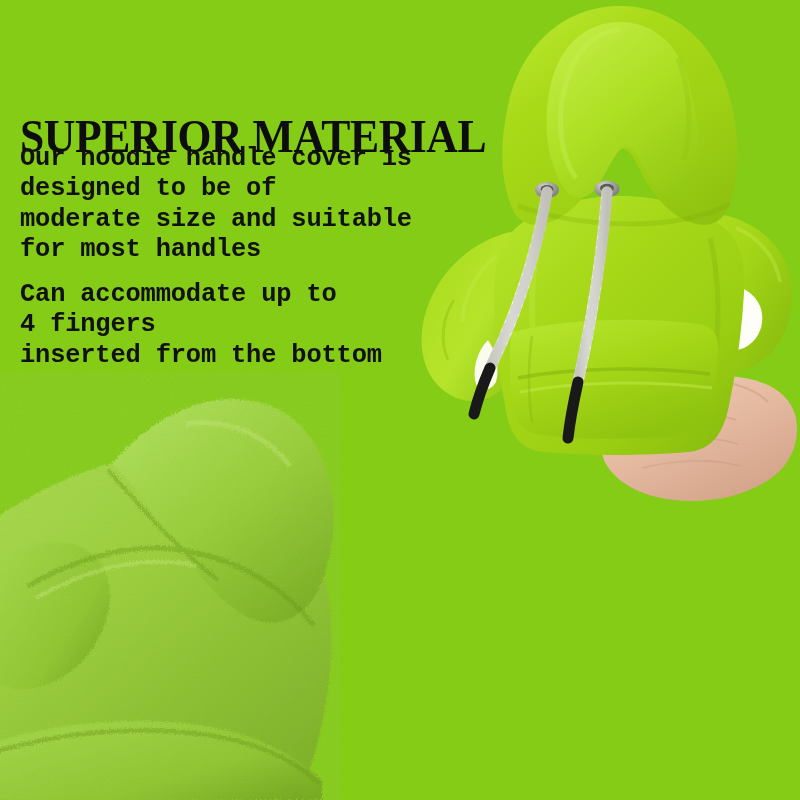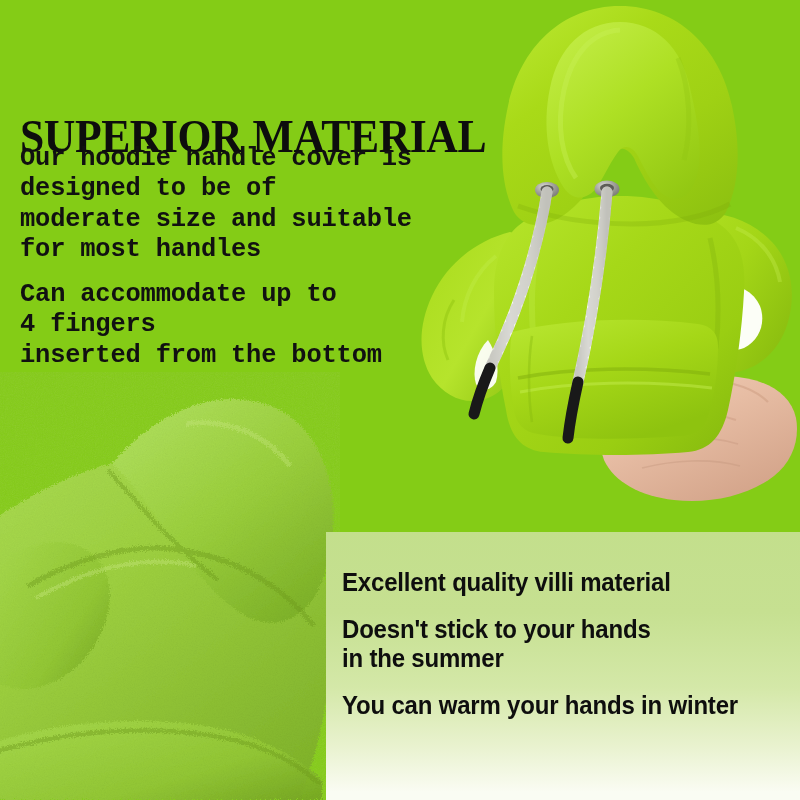--- a/index.html
+++ b/index.html
@@ -310,32 +310,14 @@
     </p>
 
     <p class="copy-para">
       <span class="copy-line">Can accommodate up to</span>
       <span class="copy-line">4 fingers</span>
       <span class="copy-line">inserted from the bottom</span>
     </p>
 
   </div>
 
-  <div class="benefits-panel">
-    <div class="benefit-list">
-
-      <p class="benefit">
-        <span class="benefit-line">Excellent quality villi material</span>
-      </p>
-
-      <p class="benefit">
-        <span class="benefit-line">Doesn't stick to your hands</span>
-        <span class="benefit-line">in the summer</span>
-      </p>
-
-      <p class="benefit">
-        <span class="benefit-line">You can warm your hands in winter</span>
-      </p>
-
-    </div>
-  </div>
 
 </div>
 
 </body></html>

